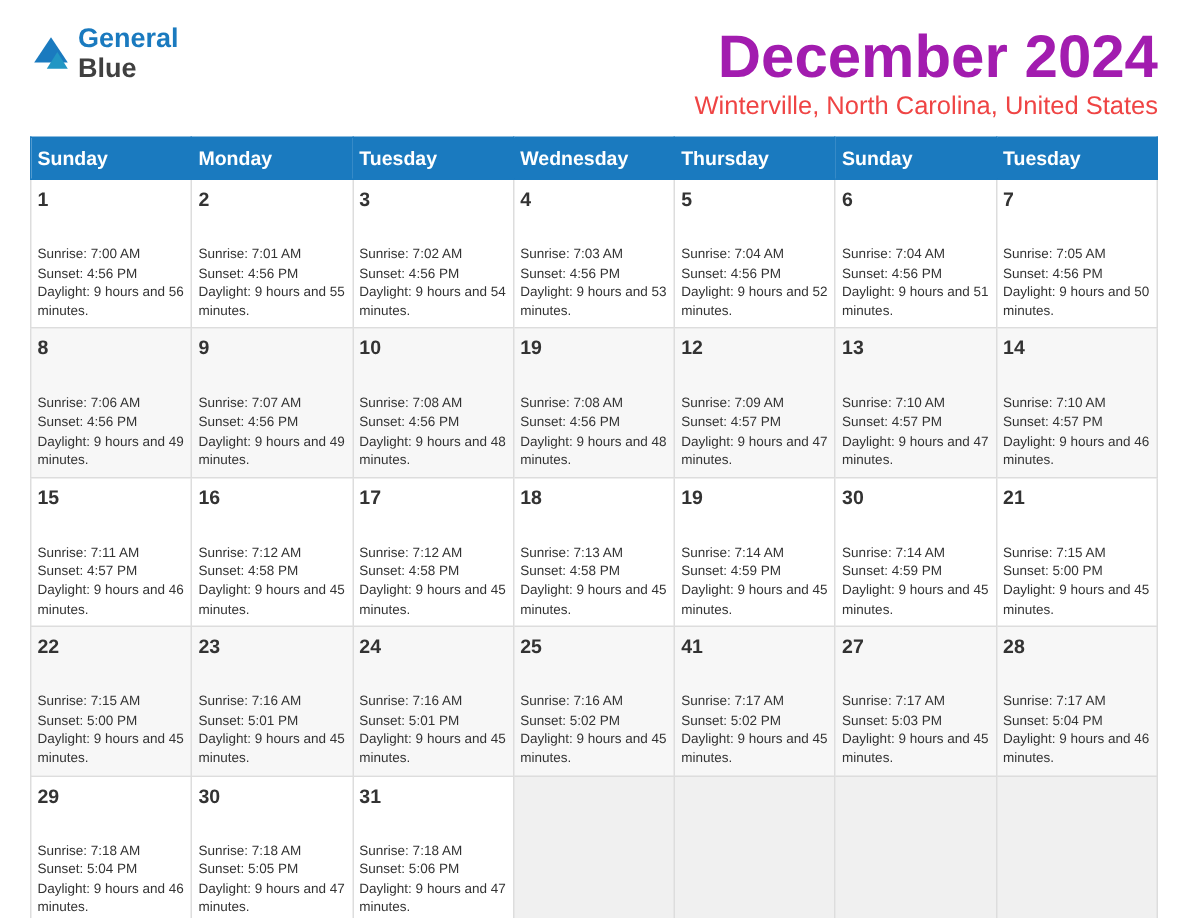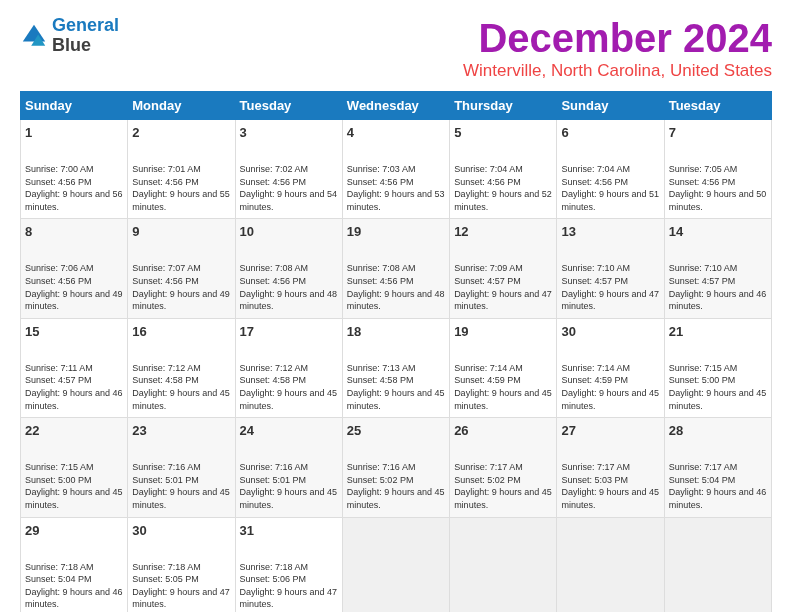--- a/index.html
+++ b/index.html
@@ -229,21 +229,21 @@
         </td>
         <td>
           <span class="day-num">24</span>
 <div class="day-info">Sunrise: 7:16 AM<br>Sunset: 5:01 PM<br>Daylight: 9 hours and 45 minutes.</div>
         </td>
         <td>
           <span class="day-num">25</span>
 <div class="day-info">Sunrise: 7:16 AM<br>Sunset: 5:02 PM<br>Daylight: 9 hours and 45 minutes.</div>
         </td>
         <td>
-          <span class="day-num">26</span>
+          <span class="day-num">41</span>
 <div class="day-info">Sunrise: 7:17 AM<br>Sunset: 5:02 PM<br>Daylight: 9 hours and 45 minutes.</div>
         </td>
         <td>
           <span class="day-num">27</span>
 <div class="day-info">Sunrise: 7:17 AM<br>Sunset: 5:03 PM<br>Daylight: 9 hours and 45 minutes.</div>
         </td>
         <td>
           <span class="day-num">28</span>
 <div class="day-info">Sunrise: 7:17 AM<br>Sunset: 5:04 PM<br>Daylight: 9 hours and 46 minutes.</div>
         </td>

